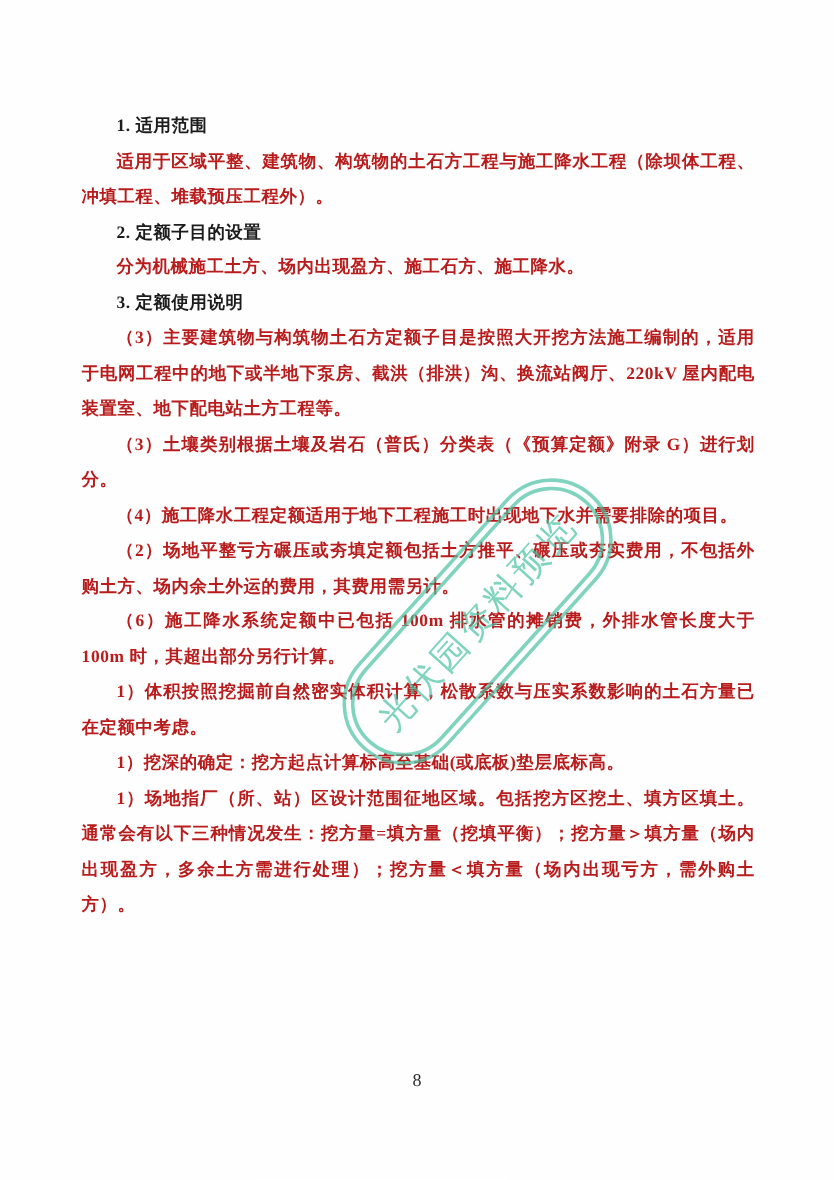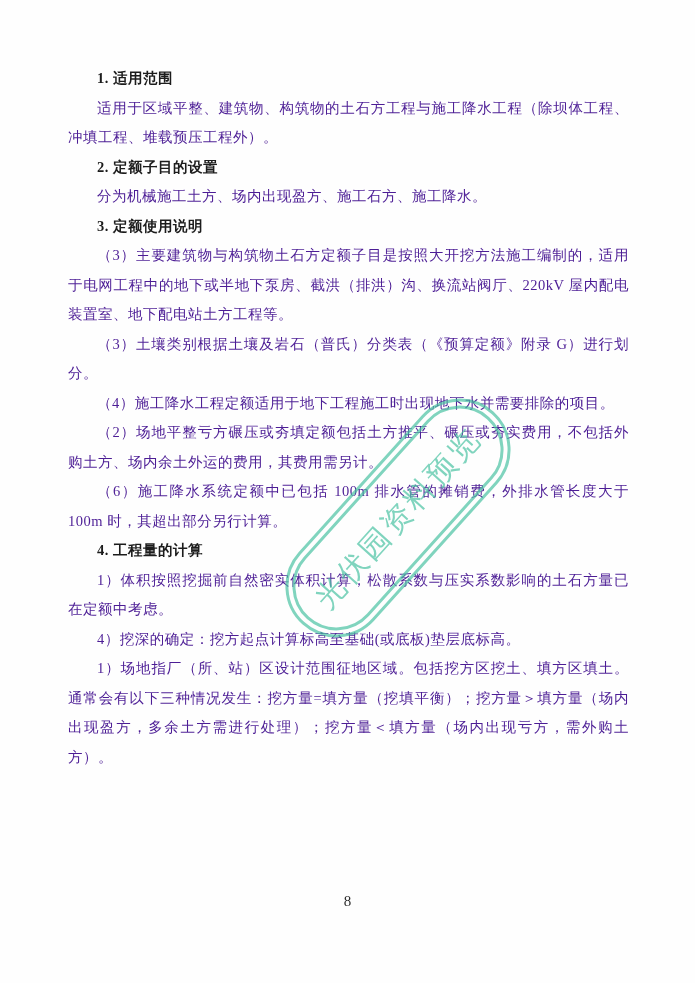--- a/index.html
+++ b/index.html
@@ -12,34 +12,35 @@
     font-family: "Liberation Serif", "DejaVu Serif", serif;
     color: #2d2d2d;
   }
   .page {
     position: absolute;
     inset: 0;
     background: #fefefe;
   }
   .content {
     position: absolute;
-    top: 64px;
+    top: 91px;
     left: 68px;
     width: 561px;
     height: 802px;
     overflow: hidden;
   }
   .para {
     margin: 0;
     font-size: 14.5px;
     line-height: 29.5px;
     text-align: justify;
     text-indent: 2em;
     letter-spacing: 0.5px;
-    color: #4c1d95;
+    color: #b91c1c;
+    font-weight: bold;
   }
   .para.heading {
     font-weight: bold;
     color: #1c1c1c;
   }
   .page-number {
     position: absolute;
     top: 893px;
     left: 0;
     width: 695px;
@@ -89,23 +90,22 @@
   <p class="para heading">1. 适用范围</p>
       <p class="para body">适用于区域平整、建筑物、构筑物的土石方工程与施工降水工程（除坝体工程、冲填工程、堆载预压工程外）。</p>
       <p class="para heading">2. 定额子目的设置</p>
       <p class="para body">分为机械施工土方、场内出现盈方、施工石方、施工降水。</p>
       <p class="para heading">3. 定额使用说明</p>
       <p class="para body">（3）主要建筑物与构筑物土石方定额子目是按照大开挖方法施工编制的，适用于电网工程中的地下或半地下泵房、截洪（排洪）沟、换流站阀厅、220kV 屋内配电装置室、地下配电站土方工程等。</p>
       <p class="para body">（3）土壤类别根据土壤及岩石（普氏）分类表（《预算定额》附录 G）进行划分。</p>
       <p class="para body">（4）施工降水工程定额适用于地下工程施工时出现地下水并需要排除的项目。</p>
       <p class="para body">（2）场地平整亏方碾压或夯填定额包括土方推平、碾压或夯实费用，不包括外购土方、场内余土外运的费用，其费用需另计。</p>
       <p class="para body">（6）施工降水系统定额中已包括 100m 排水管的摊销费，外排水管长度大于 100m 时，其超出部分另行计算。</p>
-      <p class="para heading">4. 工程量的计算</p>
       <p class="para body">1）体积按照挖掘前自然密实体积计算，松散系数与压实系数影响的土石方量已在定额中考虑。</p>
-      <p class="para body">4）挖深的确定：挖方起点计算标高至基础(或底板)垫层底标高。</p>
+      <p class="para body">1）挖深的确定：挖方起点计算标高至基础(或底板)垫层底标高。</p>
       <p class="para body">1）场地指厂（所、站）区设计范围征地区域。包括挖方区挖土、填方区填土。通常会有以下三种情况发生：挖方量=填方量（挖填平衡）；挖方量＞填方量（场内出现盈方，多余土方需进行处理）；挖方量＜填方量（场内出现亏方，需外购土方）。</p>
     </div>
 
   <div class="watermark" style="color: rgb(69, 193, 160);">
     <div class="watermark-inner"></div>
     <span class="watermark-text">光伏园资料预览</span>
   </div>
 
   <div class="page-number">8</div>
 

